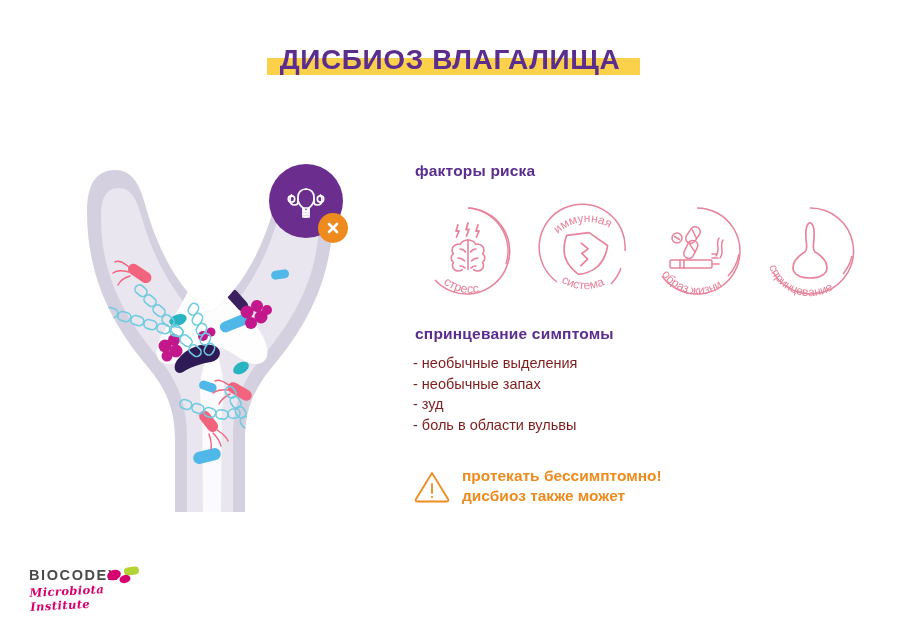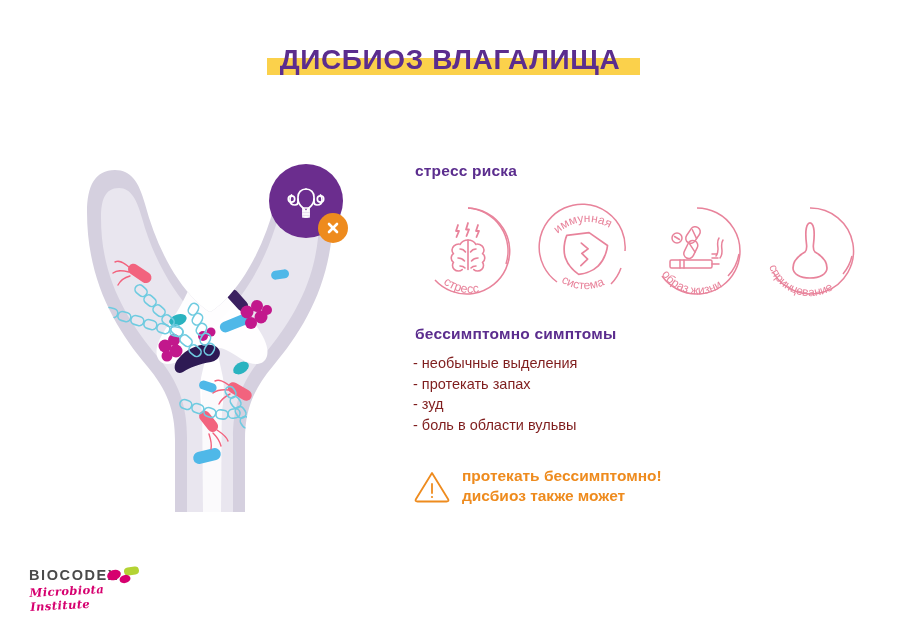--- a/index.html
+++ b/index.html
@@ -313,21 +313,21 @@
     <div id="badge-cross">
       <svg width="14" height="14" viewBox="0 0 14 14" xmlns="http://www.w3.org/2000/svg">
         <g stroke="#FFFFFF" stroke-width="2.6" stroke-linecap="round">
           <line x1="3" y1="3" x2="11" y2="11"></line>
           <line x1="11" y1="3" x2="3" y2="11"></line>
         </g>
       </svg>
     </div>
   </div>
 
-  <div id="risk-heading">стресс риска</div>
+  <div id="risk-heading">факторы риска</div>
 
   <div id="risk-icons">
 
     <div class="risk-icon" id="risk-icon-0">
       <svg width="110" height="110" viewBox="0 0 110 110" xmlns="http://www.w3.org/2000/svg">
         <defs>
           <path id="arcStress" d="M12,55 a43,43 0 1,0 86,0 a43,43 0 1,0 -86,0"></path>
           <path id="arcStressBot" d="M16,66 A43,43 0 0 0 86,86"></path>
         </defs>
 
@@ -426,24 +426,24 @@
                    C58 54 58 52 58.5 48 C59.5 40 60 32 57 28
                    C56 26.5 54 26.5 53 28 Z"></path>
         </g>
         <text font-family="Liberation Sans, sans-serif" font-size="12" fill="#E8839B">
           <textPath href="#arcDoucheBot" startOffset="10%">спринцевание</textPath>
         </text>
       </svg>
     </div>
   </div>
 
-  <div id="symptoms-heading">бессимптомно симптомы</div>
+  <div id="symptoms-heading">спринцевание симптомы</div>
   <ul id="symptoms-list">
     <li>- необычные выделения</li>
-    <li>- протекать запах</li>
+    <li>- необычные запах</li>
     <li>- зуд</li>
     <li>- боль в области вульвы</li>
   </ul>
 
   <div id="warning-block">
     <div id="warning-icon">
       <svg width="44" height="44" viewBox="0 0 44 44" xmlns="http://www.w3.org/2000/svg">
         <path d="M22 9 L38 35 Q39.5 37.5 36.5 37.5 L7.5 37.5 Q4.5 37.5 6 35 Z" fill="none" stroke="#EE8B1E" stroke-width="1.8" stroke-linejoin="round"></path>
         <line x1="22" y1="20" x2="22" y2="29" stroke="#EE8B1E" stroke-width="1.8" stroke-linecap="round"></line>
         <circle cx="22" cy="33" r="1.1" fill="#EE8B1E"></circle>

